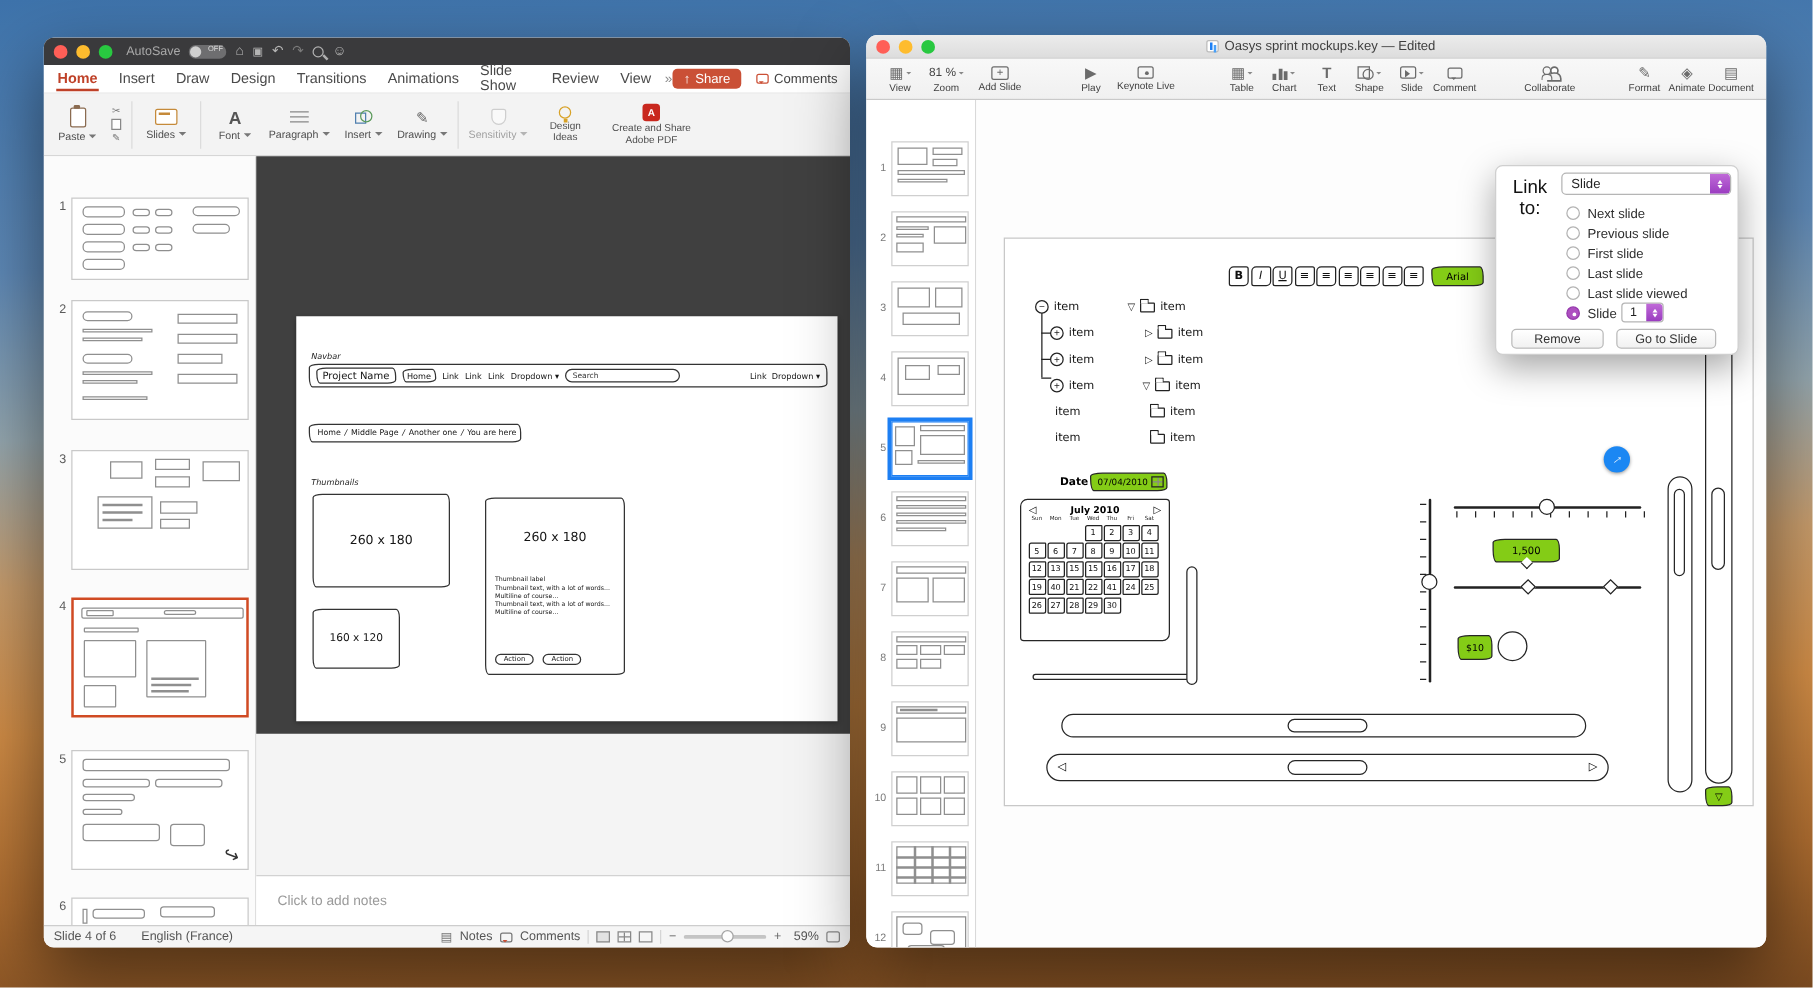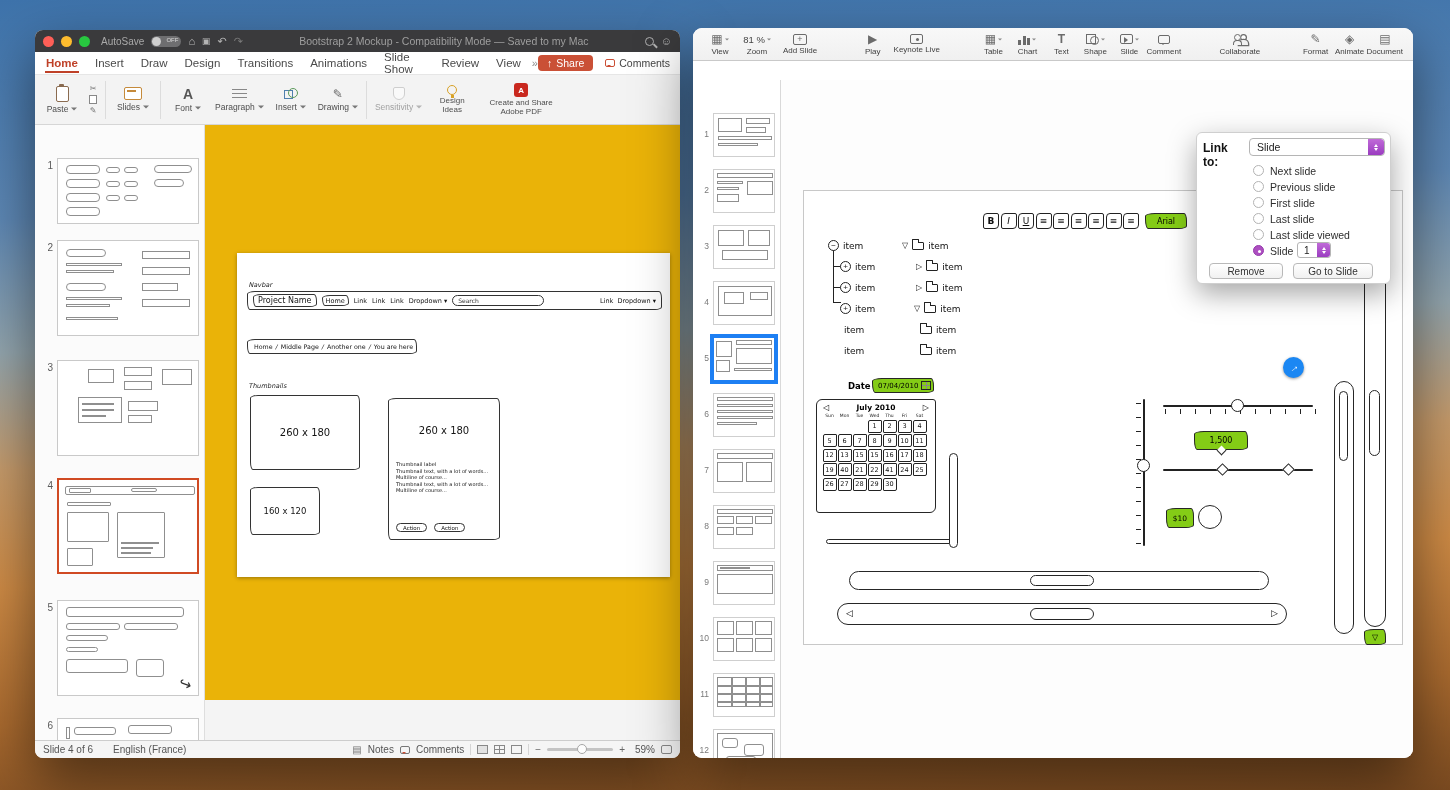--- a/index.html
+++ b/index.html
@@ -51,21 +51,21 @@
 .ic-pencil{font-size:12px;color:#666;line-height:12px}
 .ic-shield{width:12px;height:13px;border:1.3px solid #aaa;border-radius:2px 2px 6px 6px;background:#fff}
 .ic-bulb{width:10px;height:10px;border:1.4px solid #d8a227;border-radius:50%;position:relative}
 .ic-bulb::after{content:"";position:absolute;left:2.5px;bottom:-4px;width:3px;height:3px;background:#d8a227}
 .ic-adobe{width:14px;height:14px;background:#c9281e;border-radius:3px;color:#fff;font-size:8px;font-weight:bold;display:flex;align-items:center;justify-content:center}
 .ppt-body{position:absolute;left:0;top:95px;width:645px;height:615px}
 .ppt-panel{position:absolute;left:0;top:0;width:170px;height:615px;background:#fbfbfb;border-right:1px solid #dedede;overflow:hidden}
 .pp-num{position:absolute;left:6px;width:12px;text-align:right;font-size:10px;color:#5a5a5a}
 .pp-thumb{position:absolute;left:22px;width:142px;background:#fff;border:1px solid #c9c9c9;overflow:hidden}
 .pp-thumb.sel{border:2px solid #d04a23}
-.ppt-main{position:absolute;left:170px;top:0;width:475px;height:575px;background:#eab308}
+.ppt-main{position:absolute;left:170px;top:0;width:475px;height:462px;background:#404040}
 .ppt-slide{position:absolute;left:32px;top:128px;width:433px;height:324px;background:#fff;box-shadow:0 1px 4px rgba(0,0,0,.35)}
 .wf{font-family:"DejaVu Sans",sans-serif;color:#141414}
 .skp{border:1.3px solid #333;border-radius:8px 3px 7px 3px/3px 7px 3px 8px;background:#fff}
 .wf-lbl{position:absolute;font-size:6.5px;color:#222;font-style:italic}
 .wf-nav{position:absolute;left:10px;top:38px;width:415px;height:19px;display:flex;align-items:center;gap:5px;padding:0 5px;font-size:6.5px}
 .wf-brand{padding:1px 4px;font-size:8px;white-space:nowrap}
 .wf-homebox{padding:0.5px 3px;font-size:6.5px}
 .wf-search{width:92px;height:11px;border:1.2px solid #333;border-radius:6px;font-size:6px;padding:0 5px;display:flex;align-items:center;color:#333}
 .wf-bc{position:absolute;left:10px;top:86px;width:170px;height:15px;display:flex;align-items:center;gap:3px;padding:0 6px;font-size:6.3px;white-space:nowrap}
 .wf-box{position:absolute;display:flex;align-items:center;justify-content:center;font-size:10px}
@@ -128,21 +128,21 @@
 .cal-row{display:flex;margin-top:1.5px}
 .cal-cell{width:14px;height:13px;margin:0 0.5px;border:1.1px solid #222;border-radius:2px 1px 2px 1px;font-size:6.5px;display:flex;align-items:center;justify-content:center;font-family:"DejaVu Sans",sans-serif;color:#111;background:#fff}
 .cal-cell.empty{border-color:transparent;background:transparent}
 .tick{position:absolute;background:#222}
 .tick.h{top:0;width:1.3px;height:5px}
 .tick.v{left:0;width:5px;height:1.3px}
 .badge{position:absolute;width:21px;height:21px;border-radius:50%;background:#1b87f3;box-shadow:0 1px 3px rgba(0,0,0,.4);display:flex;align-items:center;justify-content:center}
 .badge span{color:#fff;font-size:11px;font-weight:bold;transform:rotate(-38deg);line-height:11px}
 
 .link-popup{position:absolute;left:503px;top:162px;width:195px;height:152px;background:#fff;border:1px solid #cfcfcf;border-radius:6px;box-shadow:0 10px 28px rgba(0,0,0,.35);z-index:30}
-.lk-title{position:absolute;left:6px;top:8px;width:42px;text-align:left;font-size:12px;font-weight:bold;color:#111}
+.lk-title{position:absolute;left:6px;top:8px;width:42px;text-align:center;font-size:15px;font-weight:normal;color:#111}
 .lk-dd{position:absolute;left:52px;top:5px;width:136px;height:18px;border:1px solid #b5b5b5;border-radius:4px;background:#fff;font-size:10.5px;color:#222;display:flex;align-items:center;padding-left:7px;overflow:hidden}
 .lk-cap{position:absolute;right:0;top:0;bottom:0;width:16px;background:linear-gradient(#c06ad8,#9a3cc0);border-radius:0 3px 3px 0;display:flex;flex-direction:column;align-items:center;justify-content:center;gap:1px}
 .caret-up{width:0;height:0;border:2.8px solid transparent;border-bottom:3.4px solid #fff}
 .caret-dn3{width:0;height:0;border:2.8px solid transparent;border-top:3.4px solid #fff}
 .lk-row{position:absolute;left:0;height:15px;display:flex;align-items:center}
 .lk-radio{width:11px;height:11px;border-radius:50%;border:1px solid #b3b3b3;background:#fff;margin-right:6px;position:relative}
 .lk-radio.on{background:#ad4fc0;border-color:#963aad}
 .lk-radio.on::after{content:"";position:absolute;left:3.5px;top:3.5px;width:3.5px;height:3.5px;border-radius:50%;background:#fff}
 .lk-label{font-size:10.5px;color:#2e2e2e}
 .lk-step{position:absolute;left:44px;top:-1px;width:34px;height:16px;border:1px solid #b5b5b5;border-radius:3px;background:#fff;font-size:10px;color:#222;display:flex;align-items:center;padding-left:6px}
@@ -159,21 +159,20 @@
     <span class="tl g"></span>
     <span style="margin-left:4px">AutoSave</span>
     <span class="as-pill">
         <span class="knob"></span>
         <span class="off">OFF</span>
       </span>
     <span class="tb-ic">⌂</span>
     <span class="tb-ic" style="font-size:9px">▣</span>
     <span class="tb-ic">↶</span>
     <span class="tb-ic" style="color:#7a7a7a">↷</span>
-    <span class="ppt-title">Bootstrap 2 Mockup  -  Compatibility Mode — Saved to my Mac</span>
     <span class="mag"></span>
     <span class="tb-ic">☺</span>
   </div>
 
   <div class="ppt-tabrow">
     <div id="ppt-tab-row">
         <div class="ppt-tab active">Home</div>
         <div class="ppt-tab">Insert</div>
         <div class="ppt-tab">Draw</div>
         <div class="ppt-tab">Design</div>
@@ -379,20 +378,23 @@
             <span class="wf-action">Action</span>
           </div>
         </div>
         <div class="wf-box skp" style="left:13px;top:234px;width:70px;height:48px;font-size:8.5px">
             <span>160 x 120</span>
           </div>
       </div>
     </div>
   </div>
 
+  <div class="ppt-notes">
+    <span>Click to add notes</span>
+  </div>
 
   <div class="ppt-status">
     <span>Slide 4 of 6</span>
     <span style="margin-left:14px">English (France)</span>
     <span style="margin-left:auto"></span>
     <span class="st-ic">▤</span>
     <span>Notes</span>
     <span class="bubble" style="border-color:#777"></span>
     <span>Comments</span>
     <span class="st-sep"></span>
@@ -404,20 +406,30 @@
     <span class="zoom-track">
         <span class="zoom-knob"></span>
       </span>
     <span style="color:#666">+</span>
     <span style="margin-left:4px">59%</span>
     <span class="vbox" style="border-radius:2px"></span>
   </div>
 </section>
 
 <section class="key-window">
+  <div class="key-titlebar">
+    <span class="tl r"></span>
+    <span class="tl y"></span>
+    <span class="tl g"></span>
+    <span class="key-title">
+      <span class="kn-appicon"></span>
+      <span>Oasys sprint mockups.key — Edited</span>
+    </span>
+    <span style="width:40px"></span>
+  </div>
 
   <div class="key-toolbar">
     <div class="kt-btn">
       <span class="kt-ic">
           <span>▦</span>
           <i class="cdn2"></i>
         </span>
       <span class="kt-lb">View</span>
     </div>
     <div class="kt-btn" style="min-width:40px">

